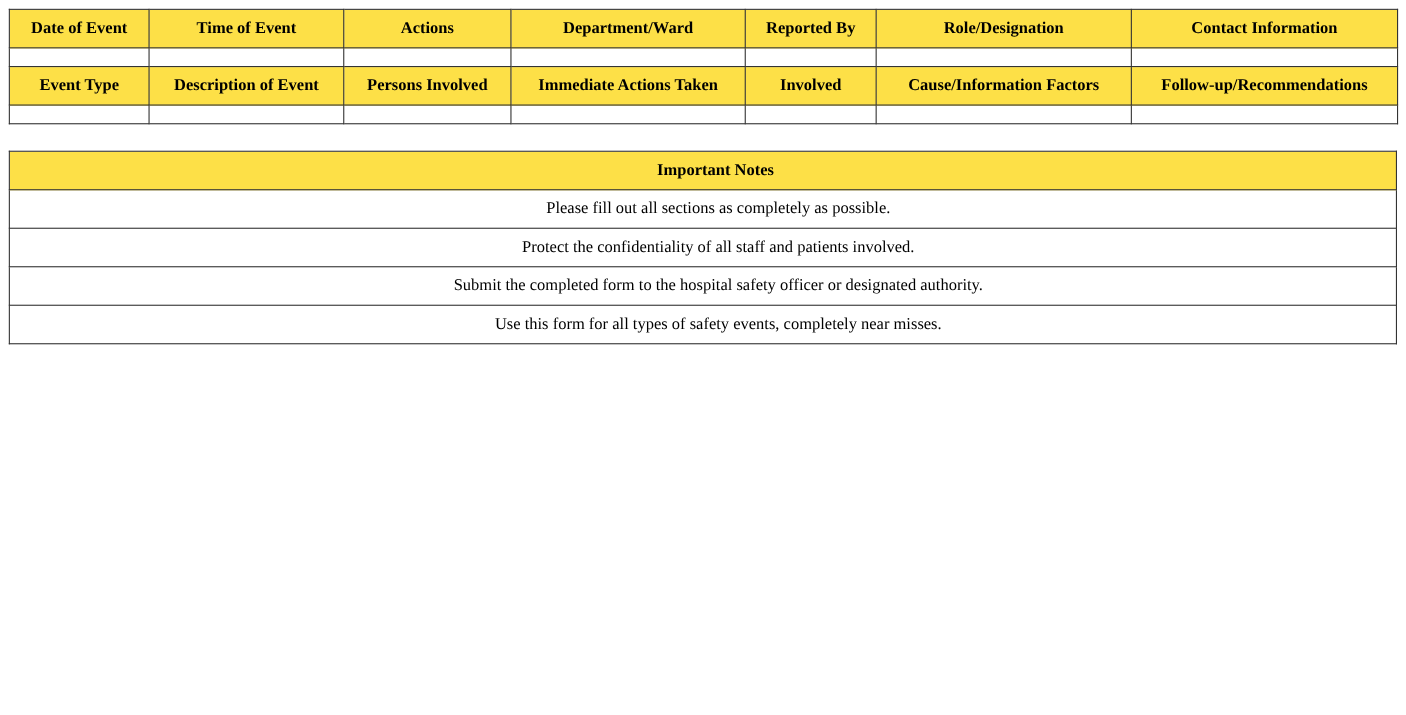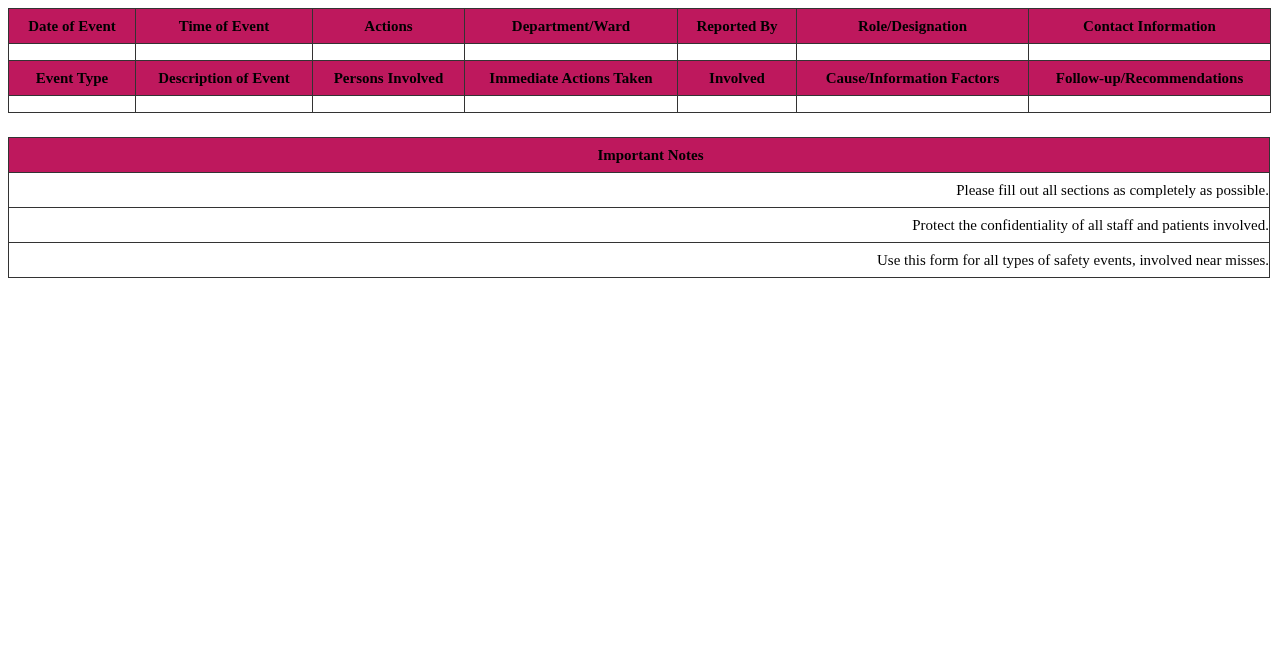--- a/index.html
+++ b/index.html
@@ -3,27 +3,27 @@
   <meta charset="utf-8">
   <style>
     html, body { margin: 0; padding: 0; background: #ffffff; }
     body {
       width: 1278px; height: 650px; position: relative;
       font-family: "Liberation Serif", "DejaVu Serif", serif;
       font-size: 15px; color: #000;
     }
     table { border-collapse: collapse; position: absolute; left: 8px; }
     td, th { border: 1px solid #333; padding: 0; }
-    th { background: #be185d; font-weight: bold; text-align: center; }
+    th { background: #fde047; font-weight: bold; text-align: center; }
     #event-table { top: 8px; width: 1262px; table-layout: fixed; }
     #event-table th { height: 34px; }
     #event-table td { height: 16px; }
     #notes-table { top: 137px; width: 1262px; }
     #notes-table th { height: 34px; padding-left: 23px; }
-    #notes-table td { height: 34px; padding-left: 28px; text-align: right; }
+    #notes-table td { height: 34px; padding-left: 28px; text-align: center; }
   </style>
 </head>
 <body>
 
 <table id="event-table">
   <colgroup>
     <col style="width:127px">
       <col style="width:177px">
       <col style="width:152px">
       <col style="width:213px">
@@ -76,16 +76,19 @@
       <tr>
     <th>Important Notes</th>
   </tr>
   <tr>
     <td>Please fill out all sections as completely as possible.</td>
   </tr>
   <tr>
     <td>Protect the confidentiality of all staff and patients involved.</td>
   </tr>
   <tr>
-    <td>Use this form for all types of safety events, involved near misses.</td>
+    <td>Submit the completed form to the hospital safety officer or designated authority.</td>
+  </tr>
+  <tr>
+    <td>Use this form for all types of safety events, completely near misses.</td>
   </tr>
 </tbody>
   </table>
 
 </body></html>

